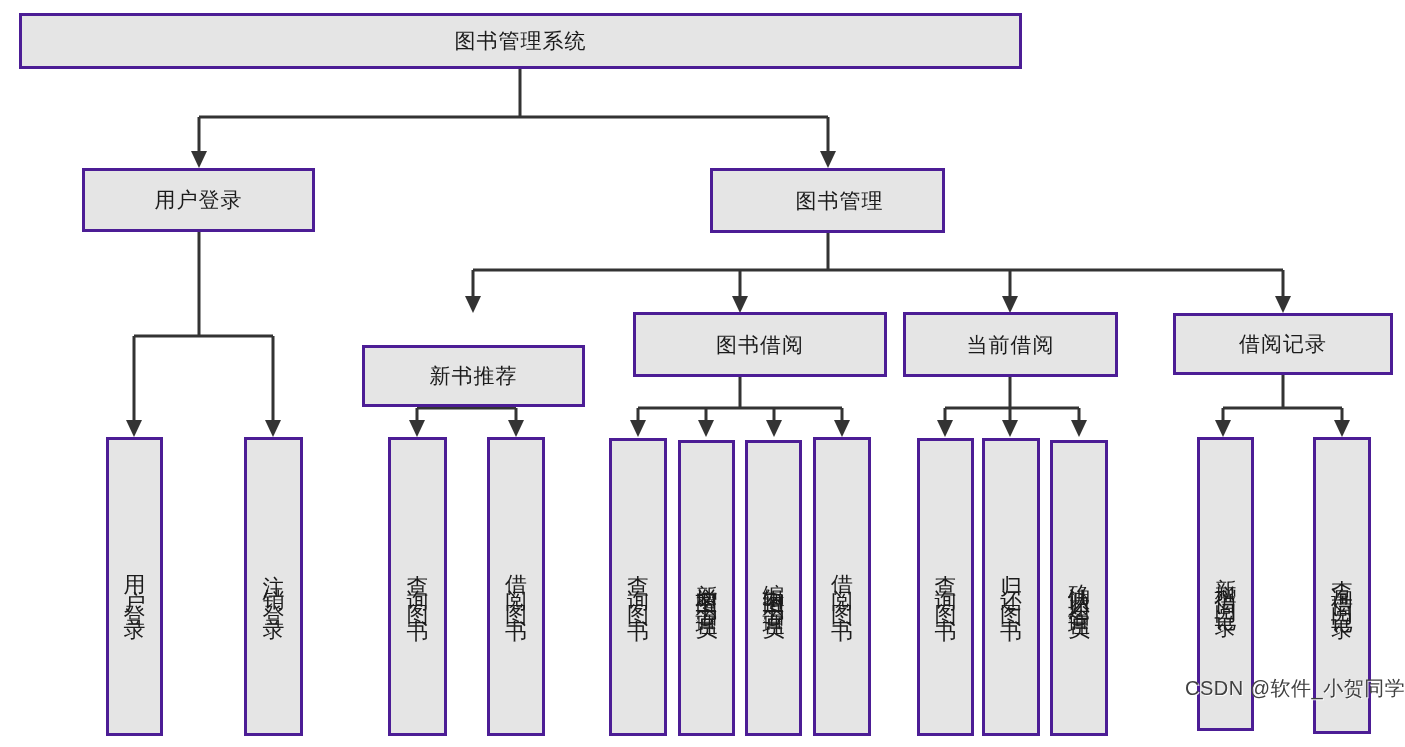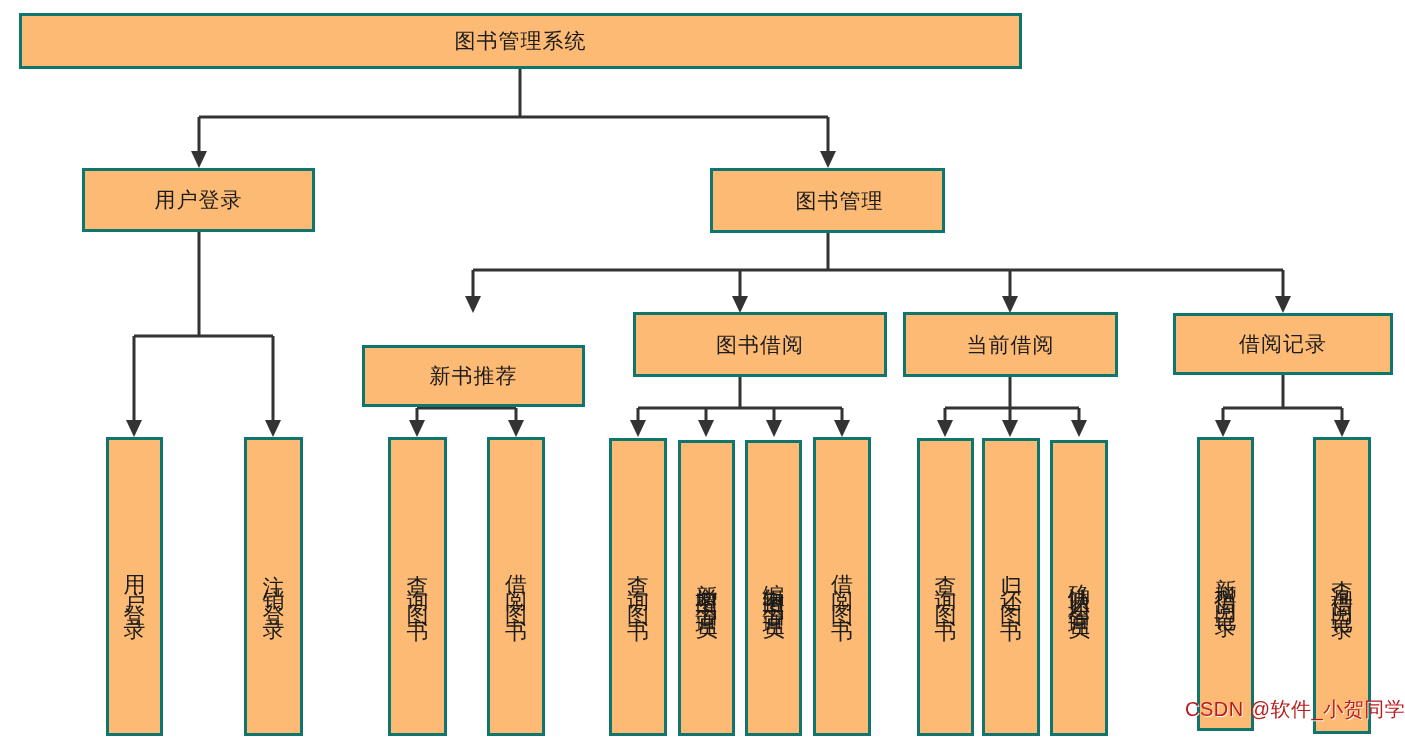--- a/index.html
+++ b/index.html
@@ -7,45 +7,45 @@
     position:relative;
     width:1405px;height:747px;
     background:#ffffff;
     font-family:"Liberation Sans","DejaVu Sans",sans-serif;
     overflow:hidden;
   }
   .connectors{position:absolute;left:0;top:0;z-index:1;}
   .node{
     position:absolute;
     box-sizing:border-box;
-    border:3px solid #0f766e;
-    background:#fdba74;
+    border:3px solid #4c1d95;
+    background:#e5e5e5;
     display:flex;
     align-items:center;
     justify-content:center;
     color:#1b1b1b;
     z-index:2;
   }
   .hbox{font-size:21px;letter-spacing:1px;}
   .vtext{
     writing-mode:vertical-rl;
     font-size:22px;
     line-height:1;
     color:#1b1b1b;
     white-space:nowrap;
   }
   .ls4{letter-spacing:15px;}
   .ls6{letter-spacing:8px;}
   .ls9{letter-spacing:5px;}
   .watermark{
     position:absolute;
-    left:1185px;top:696px;
+    left:1185px;top:675px;
     z-index:5;
     font-size:20px;
-    color:#b91c1c;
+    color:#404040;
     text-shadow:1px 1px 0 rgba(255,255,255,0.85);
     letter-spacing:0.5px;
     white-space:nowrap;
   }
 </style>
 </head>
 <body>
 
 <div class="canvas">
 

